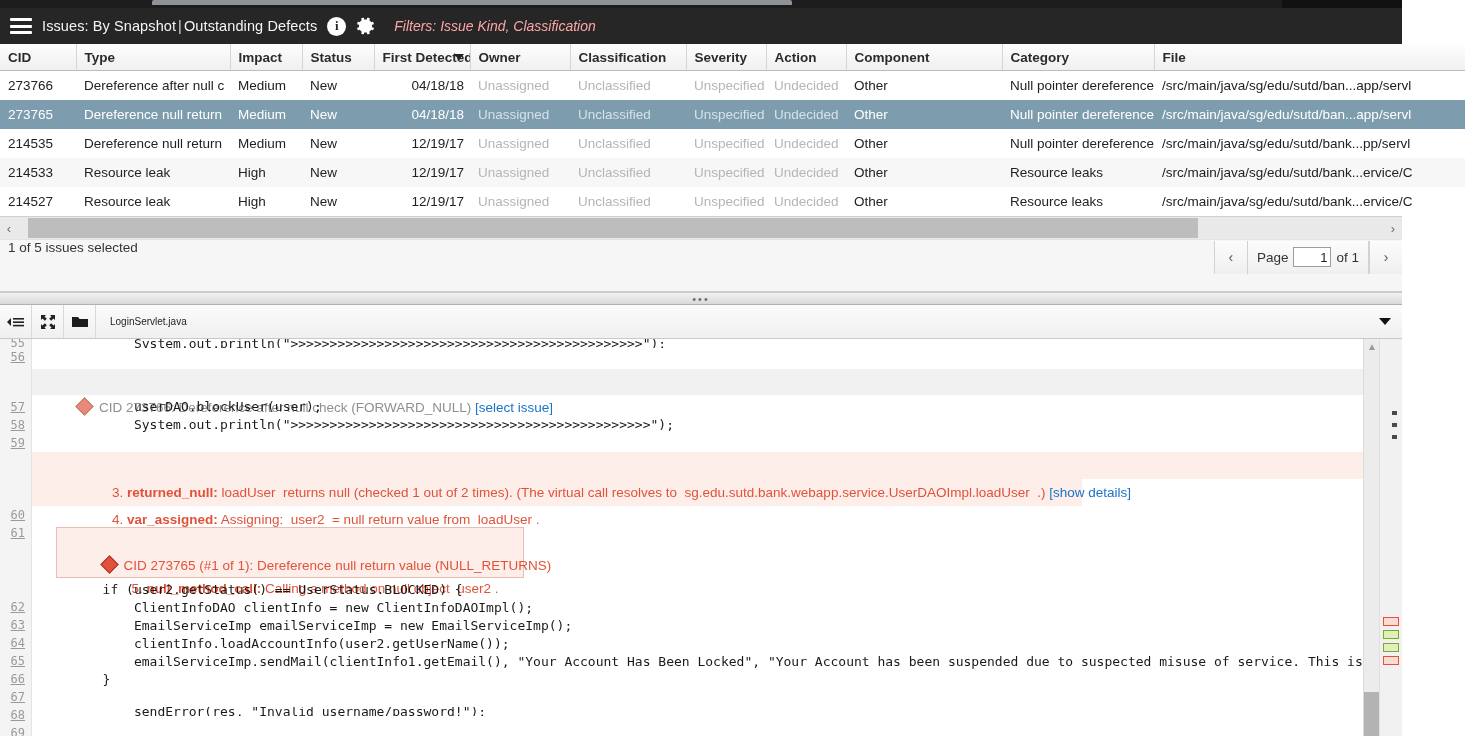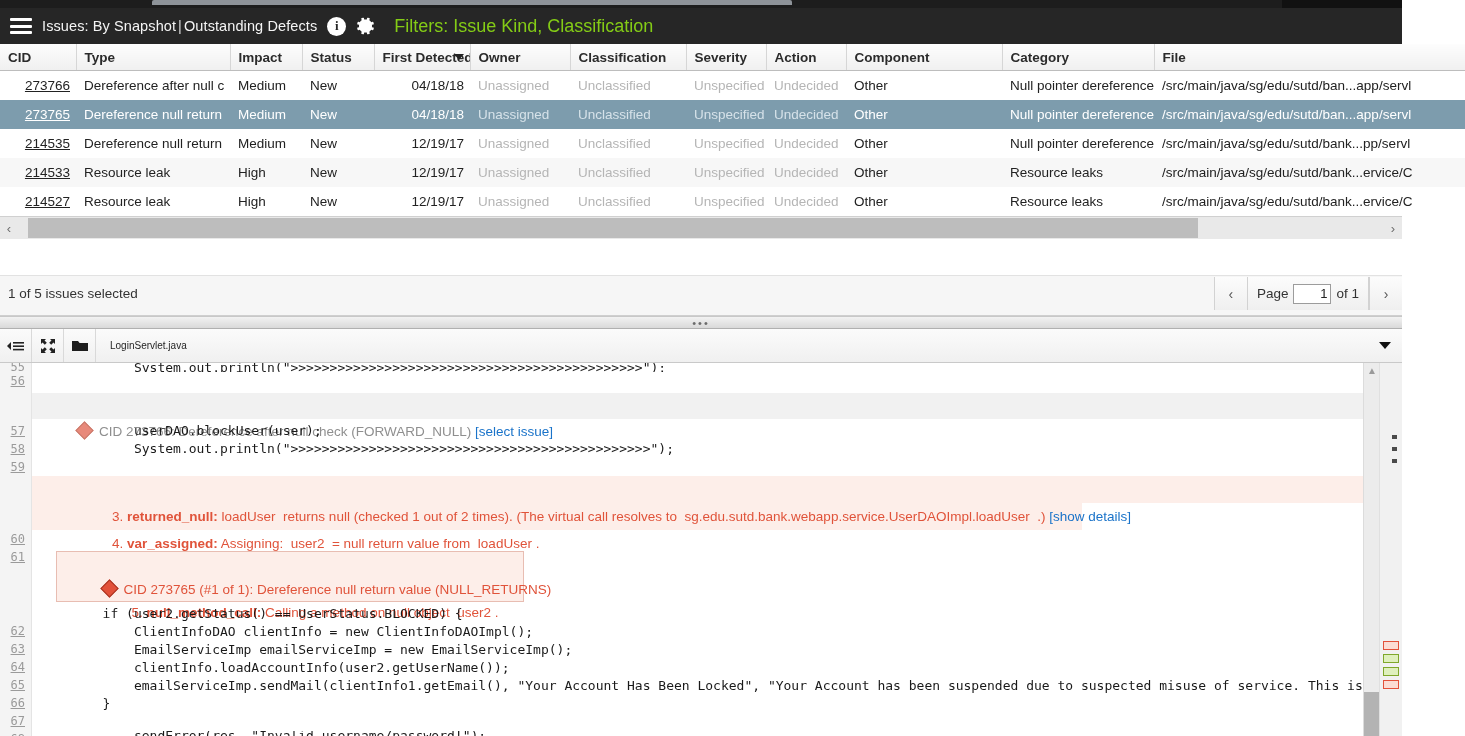--- a/index.html
+++ b/index.html
@@ -24,21 +24,21 @@
   .hamburger{width:22px;height:16px;display:flex;flex-direction:column;justify-content:space-between;cursor:pointer;}
   .hamburger span{display:block;height:3px;background:#fff;border-radius:1px;}
   .hdr-title{font-size:14.5px;color:#f4f4f4;white-space:nowrap;letter-spacing:.1px;}
   .hdr-title .sep{color:#d8d8d8;margin:0 2px;}
   .ic-round{
     width:19px;height:19px;border-radius:50%;background:#fff;color:#262626;
     display:inline-flex;align-items:center;justify-content:center;
     font-weight:bold;font-size:13px;font-family:"Liberation Serif",serif;cursor:pointer;
   }
   .gear{width:20px;height:20px;cursor:pointer;display:inline-block;}
-  .hdr-filters{color:#84cc16;font-size:18px;margin-left:8px;white-space:nowrap;}
+  .hdr-filters{color:#fca5a5;font-size:14px;margin-left:8px;white-space:nowrap;font-style:italic;}
 
   
   .tablewrap{flex:0 0 auto;background:#fff;}
   table.issues{border-collapse:collapse;table-layout:fixed;width:1465px;}
   table.issues th{
     background:linear-gradient(#fdfdfd,#f0f0f0);
     border-bottom:1px solid #bdbdbd;border-right:1px solid #d6d6d6;
     font-weight:bold;font-size:13.5px;color:#2b2b2b;text-align:left;
     height:26px;padding:0 0 0 8px;white-space:nowrap;overflow:hidden;
     position:relative;cursor:pointer;
@@ -50,36 +50,36 @@
   }
   table.issues td{
     height:29px;padding:0 6px 0 8px;font-size:13.5px;white-space:nowrap;
     overflow:hidden;text-overflow:clip;border:0;
   }
   tr.row-even td{background:#ffffff;}
   tr.row-odd  td{background:#f7f7f7;}
   tr.selected td{background:#7d9cad;color:#fff;}
   tr.selected td.muted{color:#d6e2e9;}
   td.muted{color:#b5b5b5;}
-  td.num{text-align:right;padding-right:10px;text-decoration:underline;}
+  td.num{text-align:left;padding-right:10px;}
   td.date{text-align:right;padding-right:12px;}
 
   
   .hscroll{
     flex:0 0 auto;height:22px;background:#e9e9e9;border-top:1px solid #d0d0d0;
     display:flex;align-items:center;position:relative;
   }
   .hscroll .arrow{width:18px;height:22px;display:flex;align-items:center;justify-content:center;color:#6e6e6e;font-size:13px;cursor:pointer;}
   .hscroll .track{flex:1;height:22px;position:relative;}
   .hscroll .thumb{position:absolute;left:10px;top:1px;width:1170px;height:20px;background:#bdbdbd;cursor:pointer;}
 
   
   .statusbar{
     flex:0 0 auto;height:35px;background:#f6f6f6;border-top:1px solid #e2e2e2;border-bottom:1px solid #cfcfcf;
-    display:flex;align-items:center;justify-content:space-between;padding:0 0 4px 8px;font-size:13.5px;color:#333;margin-top:36px;
+    display:flex;align-items:flex-start;justify-content:space-between;padding:0 0 16px 8px;font-size:13.5px;color:#333;
   }
   .pager{display:flex;align-items:center;height:34px;}
   .pager .pbtn{
     width:32px;height:33px;border-left:1px solid #d2d2d2;
     background:linear-gradient(#fcfcfc,#efefef);
     display:flex;align-items:center;justify-content:center;color:#555;font-size:14px;cursor:pointer;
   }
   .pager .pbox{
     height:33px;border-left:1px solid #d2d2d2;border-right:1px solid #d2d2d2;
     background:linear-gradient(#fcfcfc,#efefef);

